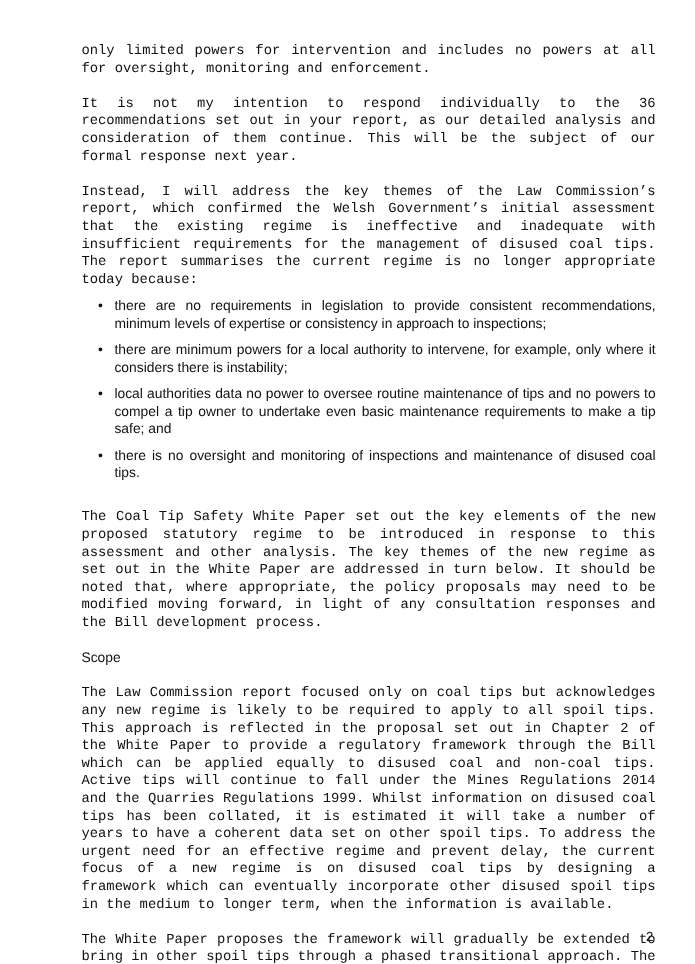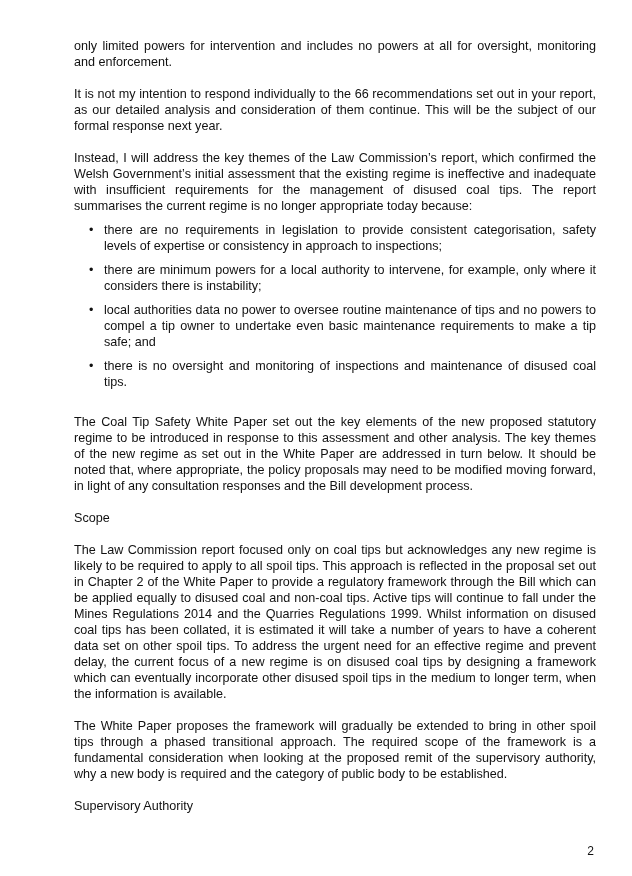--- a/index.html
+++ b/index.html
@@ -2,43 +2,43 @@
 <html><head>
 <meta charset="utf-8">
 <style>
   html, body { margin: 0; padding: 0; background: #ffffff; }
   body { width: 632px; height: 876px; overflow: hidden; position: relative; }
   .page {
     position: absolute; left: 74px; top: 38px; width: 522px;
     font-family: "Liberation Sans", sans-serif;
     font-size: 12.6px; line-height: 16px; color: #111111;
   }
-  p { margin: 0 0 16px 0; text-align: justify; }
+  p { margin: 0 0 16px 0; text-align: justify; font-family: Liberation Mono, monospace; }
   p.tight { margin-bottom: 8px; }
   .heading { margin: 0 0 16px 0; }
   ul { margin: 0 0 24px 0; padding: 0; list-style: none; }
   ul li { position: relative; padding-left: 30px; margin-bottom: 8px; text-align: justify; }
   ul li .bullet { position: absolute; left: 15px; top: 0; }
   .pagenum {
     position: absolute; right: 38px; top: 844px;
     font-family: "Liberation Sans", sans-serif; font-size: 12px; color: #111;
   }
 </style>
 </head>
 <body>
 
 <div class="page">
   <p>only limited powers for intervention and includes no powers at all for oversight, monitoring and enforcement.</p>
-  <p>It is not my intention to respond individually to the 66 recommendations set out in your report, as our detailed analysis and consideration of them continue. This will be the subject of our formal response next year.</p>
+  <p>It is not my intention to respond individually to the 36 recommendations set out in your report, as our detailed analysis and consideration of them continue. This will be the subject of our formal response next year.</p>
   <p class="tight">Instead, I will address the key themes of the Law Commission’s report, which confirmed the Welsh Government’s initial assessment that the existing regime is ineffective and inadequate with insufficient requirements for the management of disused coal tips. The report summarises the current regime is no longer appropriate today because:</p>
 
   <ul>
     <li>
       <span class="bullet">•</span>
-      <span>there are no requirements in legislation to provide consistent categorisation, safety levels of expertise or consistency in approach to inspections;</span>
+      <span>there are no requirements in legislation to provide consistent recommendations, minimum levels of expertise or consistency in approach to inspections;</span>
     </li>
     <li>
       <span class="bullet">•</span>
       <span>there are minimum powers for a local authority to intervene, for example, only where it considers there is instability;</span>
     </li>
     <li>
       <span class="bullet">•</span>
       <span>local authorities data no power to oversee routine maintenance of tips and no powers to compel a tip owner to undertake even basic maintenance requirements to make a tip safe; and</span>
     </li>
     <li>

